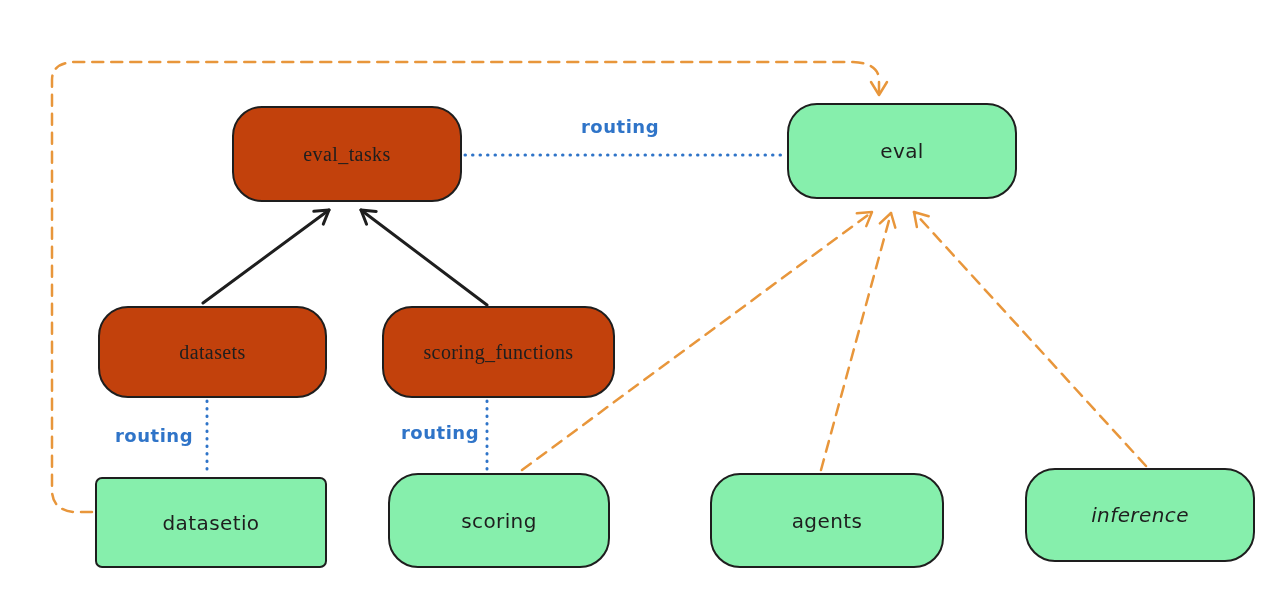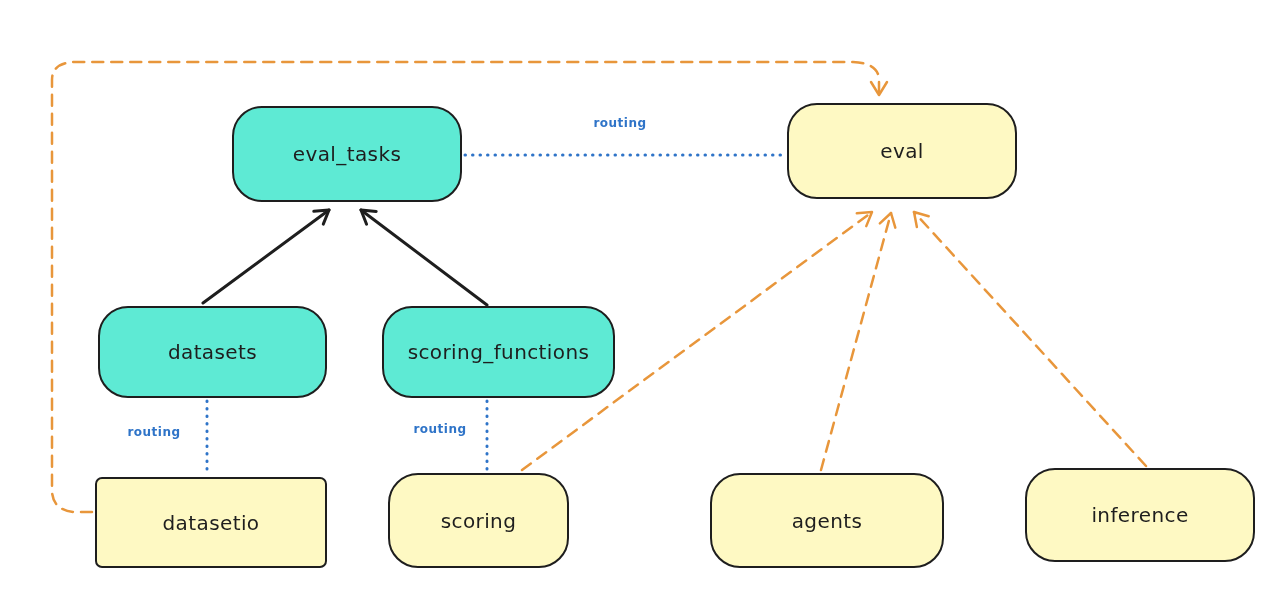--- a/index.html
+++ b/index.html
@@ -7,24 +7,24 @@
     position:relative; width:1280px; height:596px; background:#ffffff;
     overflow:hidden; font-family:"DejaVu Sans", sans-serif;
   }
   .connectors { position:absolute; left:0; top:0; width:1280px; height:596px; }
   .node {
     position:absolute; box-sizing:border-box;
     border:2.5px solid #1e1e1e; border-radius:30px;
     display:flex; align-items:center; justify-content:center;
     font-size:20px; color:#1e1e1e; letter-spacing:0.4px; white-space:nowrap;
   }
-  .fill-blue  { background:#5eead4; }
-  .fill-green { background:#fef9c3; }
+  .fill-blue  { background:#c2410c;font-family:Liberation Serif, serif; }
+  .fill-green { background:#86efac; }
   .edge-label {
-    position:absolute; color:#2f74c8; font-size:12px; font-weight:600;
+    position:absolute; color:#2f74c8; font-size:18px; font-weight:600;
     text-align:center; letter-spacing:0.5px;
   }
 </style>
 </head>
 <body>
 
 <div class="canvas">
 
   <svg class="connectors" viewBox="0 0 1280 596" xmlns="http://www.w3.org/2000/svg">
     <defs>
@@ -62,29 +62,29 @@
   </div>
 
   <div class="node fill-blue" style="left:98px; top:306px; width:229px; height:92px;">
     <span>datasets</span>
   </div>
 
   <div class="node fill-green" style="left:95px; top:477px; width:232px; height:91px;border-radius:7px;">
     <span>datasetio</span>
   </div>
 
-  <div class="node fill-green" style="left:388px; top:473px; width:181px; height:95px;">
+  <div class="node fill-green" style="left:388px; top:473px; width:222px; height:95px;">
     <span>scoring</span>
   </div>
 
   <div class="node fill-green" style="left:710px; top:473px; width:234px; height:95px;">
     <span>agents</span>
   </div>
 
-  <div class="node fill-green" style="left:1025px; top:468px; width:230px; height:94px;">
+  <div class="node fill-green" style="left:1025px; top:468px; width:230px; height:94px;font-style:italic;">
     <span>inference</span>
   </div>
 
   <div class="edge-label" style="left:558px; top:116px; width:124px;">routing</div>
   <div class="edge-label" style="left:99px; top:425px; width:110px;">routing</div>
   <div class="edge-label" style="left:385px; top:422px; width:110px;">routing</div>
 
 </div>
 
 </body></html>

